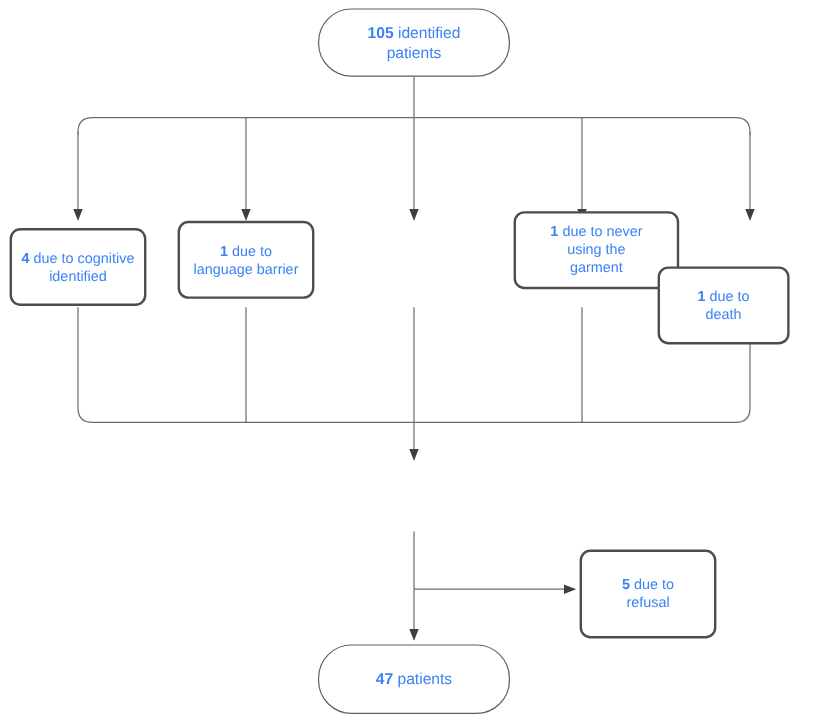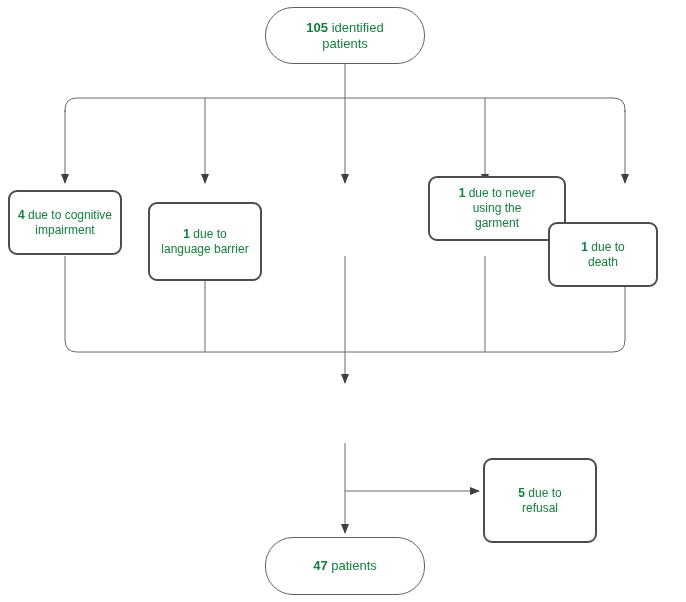--- a/index.html
+++ b/index.html
@@ -1,21 +1,21 @@
 <!DOCTYPE html>
 <html><head>
 <meta charset="utf-8">
 <style>
   html,body{margin:0;padding:0;background:#ffffff;}
   #canvas{
     position:relative;
     width:686px;height:602px;
     background:#ffffff;
     font-family:"Liberation Sans", sans-serif;
-    color:#15803d;
+    color:#3b82f6;
     overflow:hidden;
   }
   #connectors{position:absolute;left:0;top:0;width:686px;height:602px;}
   .node{
     position:absolute;
     background:#ffffff;
     display:flex;align-items:center;justify-content:center;
     text-align:center;
     box-sizing:border-box;
   }
@@ -36,26 +36,26 @@
   .w-cognitive .node-text{max-width:96px;}
   .w-language .node-text{max-width:96px;}
   .w-prescription .node-text{max-width:96px;}
   .w-garment .node-text{max-width:86px;}
   .w-death .node-text{max-width:62px;}
   .w-refusal .node-text{max-width:62px;}
 
   
   #node-start       {left:265px;top:7px;  width:160px;height:57px;}
   #node-cognitive   {left:8px;  top:190px;width:114px;height:65px;}
-  #node-language    {left:148px;top:202px;width:114px;height:79px;justify-content:center;}
+  #node-language    {left:148px;top:184px;width:114px;height:65px;justify-content:center;}
   #node-prescription{left:288px;top:190px;width:114px;height:65px;}
   #node-garment     {left:428px;top:176px;width:138px;height:65px;}
   #node-death       {left:548px;top:190px;width:110px;height:65px;margin-top:32px;}
   #node-mid         {left:265px;top:387px;width:160px;height:55px;}
-  #node-refusal     {left:483px;top:458px;width:114px;height:85px;}
+  #node-refusal     {left:483px;top:458px;width:114px;height:74px;}
   #node-end         {left:265px;top:537px;width:160px;height:58px;}
 </style>
 </head>
 <body>
 
 <div id="canvas">
 
   <svg id="connectors" viewBox="0 0 686 602" xmlns="http://www.w3.org/2000/svg">
     <defs>
       <marker id="arrow" markerWidth="10" markerHeight="8" refX="9" refY="4" orient="auto" markerUnits="userSpaceOnUse">
@@ -84,21 +84,21 @@
 
       <path d="M345,491 H479" marker-end="url(#arrow)"></path>
     </g>
   </svg>
 
   <div class="node terminator w-start" id="node-start">
     <span class="node-text"><b class="num">105</b> <span>identified patients</span></span>
   </div>
 
   <div class="node box w-cognitive" id="node-cognitive">
-    <span class="node-text"><b class="num">4</b> <span>due to cognitive impairment</span></span>
+    <span class="node-text"><b class="num">4</b> <span>due to cognitive identified</span></span>
   </div>
 
   <div class="node box w-language" id="node-language">
     <span class="node-text"><b class="num">1</b> <span>due to language barrier</span></span>
   </div>
 
 
   <div class="node box w-garment" id="node-garment">
     <span class="node-text"><b class="num">1</b> <span>due to never using the garment</span></span>
   </div>

